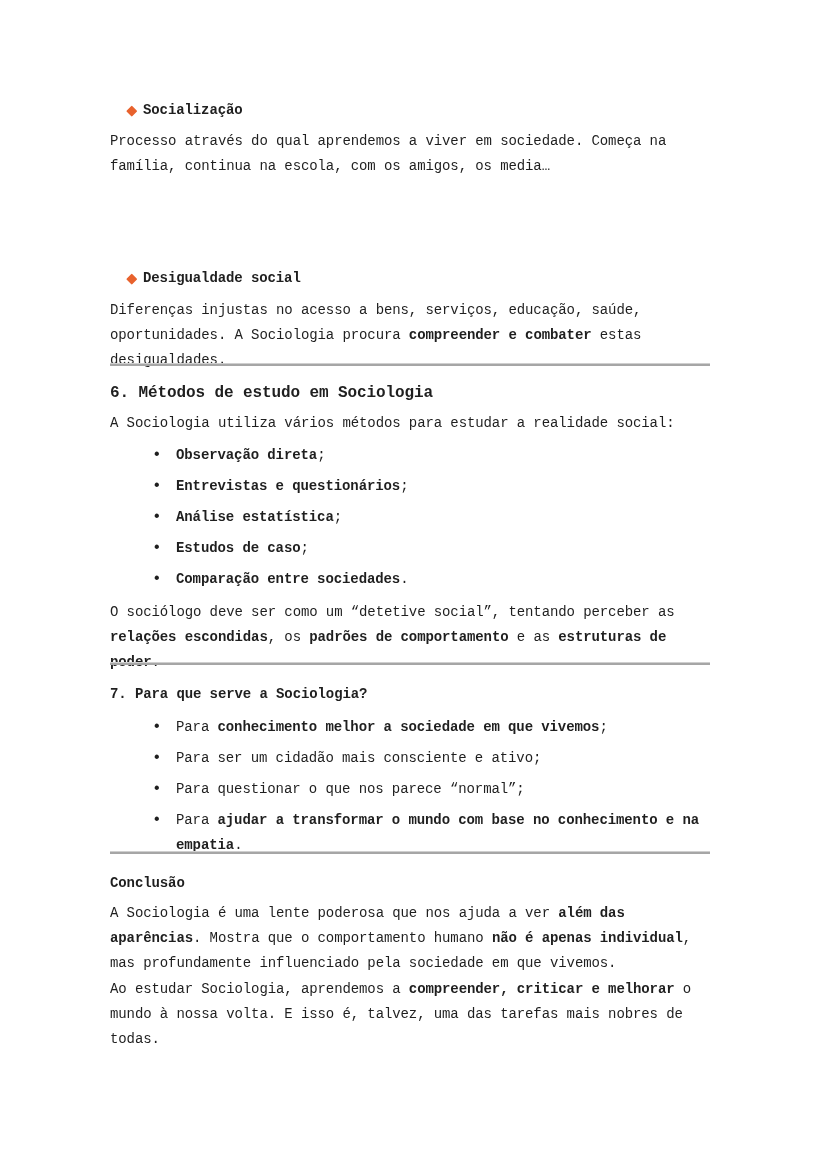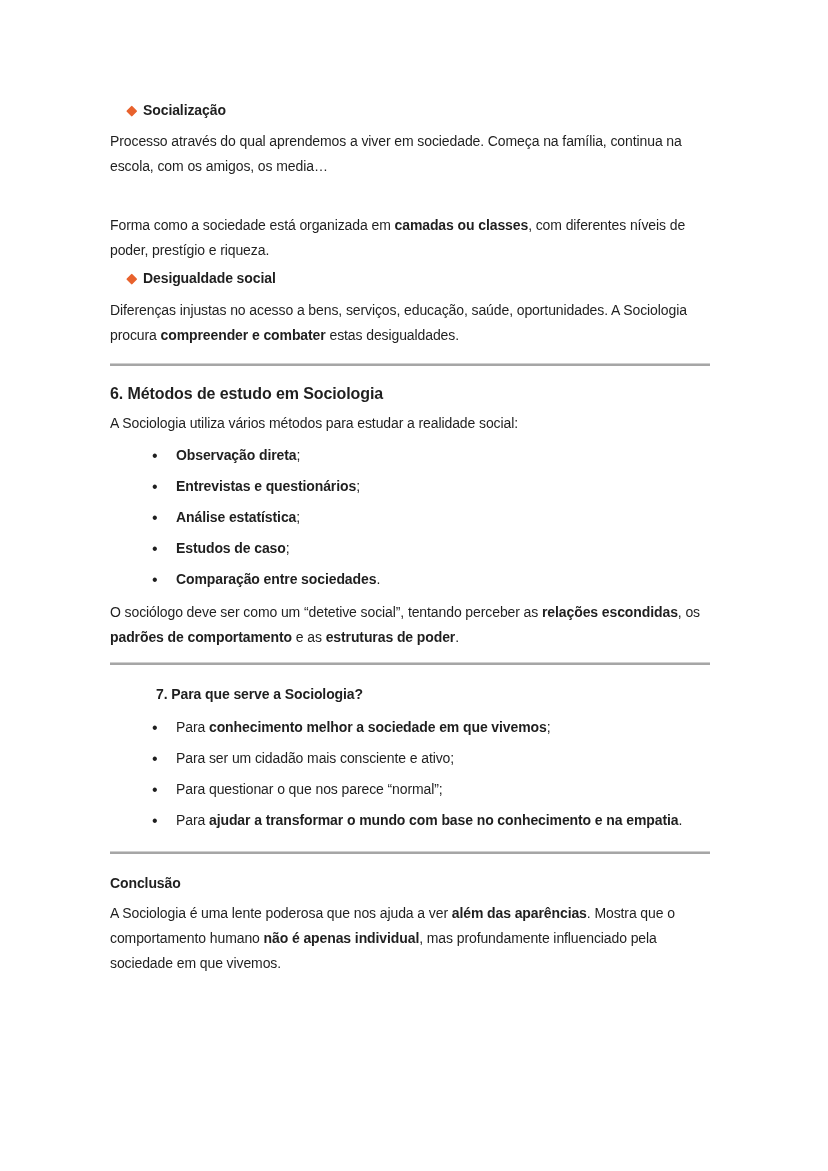--- a/index.html
+++ b/index.html
@@ -9,21 +9,21 @@
     --text:#1f1f1f;
     --bg:#ffffff;
   }
   *{margin:0;padding:0;box-sizing:border-box;}
   html,body{background:#fff;}
   .doc{
     position:relative;
     width:828px;
     height:1171px;
     background:var(--bg);
-    font-family:Liberation Sans, sans-serif;
+    font-family:Liberation Mono, monospace;
     color:var(--text);
     font-size:14px;
     line-height:25px;
     letter-spacing:-0.1px;
     overflow:hidden;
   }
   .block{
     position:absolute;
     left:110px;
     width:612px;
@@ -77,21 +77,20 @@
 <body>
 
 <div class="doc">
 
   <div class="block diamond-item" style="top:98px">
     <span class="diamond"></span>
     <span>Socialização</span>
   </div>
   <p class="block" style="top:129px"><span>Processo através do qual aprendemos a viver em sociedade. Começa na família, continua na escola, com os amigos, os media…</span></p>
 
-  <p class="block" style="top:213px"><span>Forma como a sociedade está organizada em </span><b>camadas ou classes</b><span>, com diferentes níveis de poder, prestígio e riqueza.</span></p>
 
   <div class="block diamond-item" style="top:266px">
     <span class="diamond"></span>
     <span>Desigualdade social</span>
   </div>
   <p class="block" style="top:298px"><span>Diferenças injustas no acesso a bens, serviços, educação, saúde, oportunidades. A Sociologia procura </span><b>compreender e combater</b><span> estas desigualdades.</span></p>
 
   <div class="rule" style="top:363px"></div>
 
   <h2 class="block sec-heading" style="top:381px;font-size:16px;">6. Métodos de estudo em Sociologia</h2>
@@ -100,26 +99,27 @@
       <li><b>Observação direta</b><span>;</span></li>
       <li><b>Entrevistas e questionários</b><span>;</span></li>
       <li><b>Análise estatística</b><span>;</span></li>
       <li><b>Estudos de caso</b><span>;</span></li>
       <li><b>Comparação entre sociedades</b><span>.</span></li>
     </ul>
   <p class="block" style="top:600px"><span>O sociólogo deve ser como um “detetive social”, tentando perceber as </span><b>relações escondidas</b><span>, os </span><b>padrões de comportamento</b><span> e as </span><b>estruturas de poder</b><span>.</span></p>
 
   <div class="rule" style="top:662px"></div>
 
-  <h2 class="block sec-heading" style="top:682px;font-size:14px;margin-left:46px;">7. Para que serve a Sociologia?</h2>
+  <h2 class="block sec-heading" style="top:682px;font-size:14px;">7. Para que serve a Sociologia?</h2>
   <ul class="block dotlist" style="top:715px">
       <li><span>Para </span><b>conhecimento melhor a sociedade em que vivemos</b><span>;</span></li>
       <li><span>Para ser um cidadão mais consciente e ativo;</span></li>
       <li><span>Para questionar o que nos parece “normal”;</span></li>
       <li><span>Para </span><b>ajudar a transformar o mundo com base no conhecimento e na empatia</b><span>.</span></li>
     </ul>
 
   <div class="rule" style="top:851px"></div>
 
   <h2 class="block sec-heading" style="top:871px;font-size:14px;">Conclusão</h2>
   <p class="block" style="top:901px"><span>A Sociologia é uma lente poderosa que nos ajuda a ver </span><b>além das aparências</b><span>. Mostra que o comportamento humano </span><b>não é apenas individual</b><span>, mas profundamente influenciado pela sociedade em que vivemos.</span></p>
+  <p class="block" style="top:977px"><span>Ao estudar Sociologia, aprendemos a </span><b>compreender, criticar e melhorar</b><span> o mundo à nossa volta. E isso é, talvez, uma das tarefas mais nobres de todas.</span></p>
 
 </div>
 
 </body></html>

